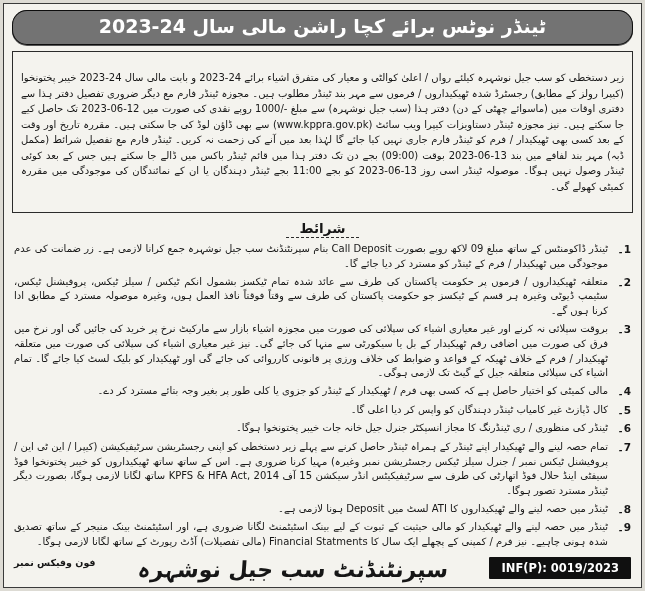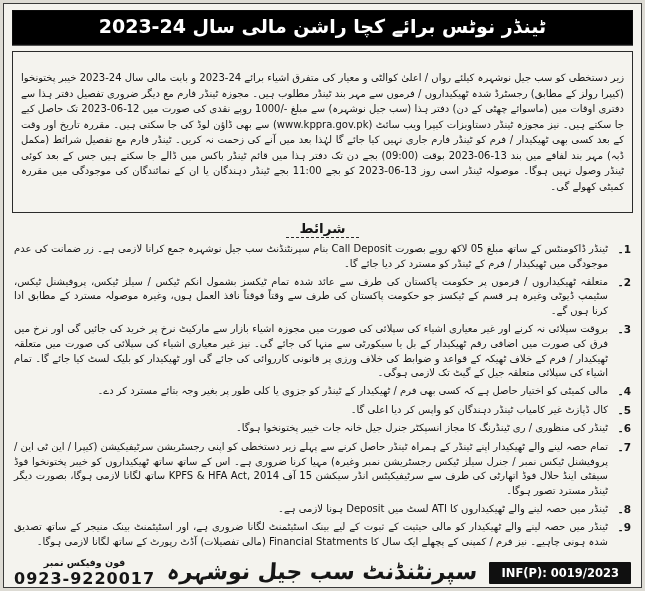--- a/index.html
+++ b/index.html
@@ -13,28 +13,28 @@
   }
   .page{
     position:absolute;inset:3px;
     background:#f4f3ee;
     border:1px solid #3a3a3a;
     box-sizing:border-box;
     padding:6px 8px 4px 8px;
     overflow:hidden;
   }
   .title-bar{
-    background:#000000;
+    background:#737373;
     color:#ffffff;
     direction:rtl;
     text-align:center;
     font-size:19px;
     font-weight:bold;
     padding:5px 4px 8px 4px;
-    border-radius:0;
+    border-radius:15px;
     box-shadow:inset 0 0 0 1px #0d0d0d, 0 1px 0 #555;
     letter-spacing:0.5px;
   }
   .intro-box{
     border:1.6px solid #2b2b2b;
     margin-top:6px;
     padding:18px 8px;
     direction:rtl;
     text-align:justify;
     font-size:10px;
@@ -69,21 +69,21 @@
     text-align:right;
     font-weight:bold;
     font-size:10.5px;
   }
   .term-text{
     flex:1;
     text-align:justify;
   }
   .footer{
     display:flex;
-    align-items:center;
+    align-items:flex-start;
     justify-content:space-between;
     margin-top:7px;
     padding:0 2px;
   }
   .phone-block{ text-align:center; }
   .phone-label{
     direction:rtl;
     font-size:9.5px;
     font-weight:bold;
     margin-bottom:1px;
@@ -125,21 +125,21 @@
     <span>زیر دستخطی کو سب جیل نوشہرہ کیلئے رواں / اعلیٰ کوالٹی و معیار کی متفرق اشیاء برائے 24-2023 و بابت مالی سال 24-2023 خیبر پختونخوا (کیپرا رولز کے مطابق) رجسٹرڈ شدہ ٹھیکیداروں / فرموں سے مہر بند ٹینڈر مطلوب ہیں۔ مجوزہ ٹینڈر فارم مع دیگر ضروری تفصیل دفتر ہذا سے دفتری اوقات میں (ماسوائے چھٹی کے دن) دفتر ہذا (سب جیل نوشہرہ) سے مبلغ -/1000 روپے نقدی کی صورت میں 12-06-2023 تک حاصل کیے جا سکتے ہیں۔ نیز مجوزہ ٹینڈر دستاویزات کیپرا ویب سائٹ (www.kppra.gov.pk) سے بھی ڈاؤن لوڈ کی جا سکتی ہیں۔ مقررہ تاریخ اور وقت کے بعد کسی بھی ٹھیکیدار / فرم کو ٹینڈر فارم جاری نہیں کیا جائے گا لہٰذا بعد میں آنے کی زحمت نہ کریں۔ ٹینڈر فارم مع تفصیل شرائط (مکمل ڈبہ) مہر بند لفافے میں بند 13-06-2023 بوقت (09:00) بجے دن تک دفتر ہذا میں قائم ٹینڈر باکس میں ڈالے جا سکتے ہیں جس کے بعد کوئی ٹینڈر وصول نہیں ہوگا۔ موصولہ ٹینڈر اسی روز 13-06-2023 کو بجے 11:00 بجے ٹینڈر دہندگان یا ان کے نمائندگان کی موجودگی میں مقررہ کمیٹی کھولے گی۔</span>
   </div>
 
   <div class="terms-heading">
     <span>شرائط</span>
   </div>
 
   <div class="terms">
     <div class="term">
       <span class="term-num">1۔</span>
-      <span class="term-text">ٹینڈر ڈاکومنٹس کے ساتھ مبلغ 05 لاکھ روپے بصورت Call Deposit بنام سپرنٹنڈنٹ سب جیل نوشہرہ جمع کرانا لازمی ہے۔ زر ضمانت کی عدم موجودگی میں ٹھیکیدار / فرم کے ٹینڈر کو مسترد کر دیا جائے گا۔</span>
+      <span class="term-text">ٹینڈر ڈاکومنٹس کے ساتھ مبلغ 09 لاکھ روپے بصورت Call Deposit بنام سپرنٹنڈنٹ سب جیل نوشہرہ جمع کرانا لازمی ہے۔ زر ضمانت کی عدم موجودگی میں ٹھیکیدار / فرم کے ٹینڈر کو مسترد کر دیا جائے گا۔</span>
     </div>
     <div class="term">
       <span class="term-num">2۔</span>
       <span class="term-text">متعلقہ ٹھیکیداروں / فرموں پر حکومت پاکستان کی طرف سے عائد شدہ تمام ٹیکسز بشمول انکم ٹیکس / سیلز ٹیکس، پروفیشنل ٹیکس، سٹیمپ ڈیوٹی وغیرہ ہر قسم کے ٹیکسز جو حکومت پاکستان کی طرف سے وقتاً فوقتاً نافذ العمل ہوں، وغیرہ موصولہ مسترد کے مطابق ادا کرنا ہوں گے۔</span>
     </div>
     <div class="term">
       <span class="term-num">3۔</span>
       <span class="term-text">بروقت سپلائی نہ کرنے اور غیر معیاری اشیاء کی سپلائی کی صورت میں مجوزہ اشیاء بازار سے مارکیٹ نرخ پر خرید کی جائیں گی اور نرخ میں فرق کی صورت میں اضافی رقم ٹھیکیدار کے بل یا سیکورٹی سے منہا کی جائے گی۔ نیز غیر معیاری اشیاء کی سپلائی کی صورت میں متعلقہ ٹھیکیدار / فرم کے خلاف ٹھیکہ کے قواعد و ضوابط کی خلاف ورزی پر قانونی کارروائی کی جائے گی اور ٹھیکیدار کو بلیک لسٹ کیا جائے گا۔ تمام اشیاء کی سپلائی متعلقہ جیل کے گیٹ تک لازمی ہوگی۔</span>
     </div>
     <div class="term">
@@ -164,19 +164,18 @@
     </div>
     <div class="term">
       <span class="term-num">9۔</span>
       <span class="term-text">ٹینڈر میں حصہ لینے والے ٹھیکیدار کو مالی حیثیت کے ثبوت کے لیے بینک اسٹیٹمنٹ لگانا ضروری ہے، اور اسٹیٹمنٹ بینک منیجر کے ساتھ تصدیق شدہ ہونی چاہیے۔ نیز فرم / کمپنی کے پچھلے ایک سال کا Financial Statments (مالی تفصیلات) آڈٹ رپورٹ کے ساتھ لگانا لازمی ہوگا۔</span>
     </div>
   </div>
 
   <div class="footer">
     <div class="phone-block">
       <div class="phone-label">فون وفیکس نمبر</div>
-      <div class="phone-number">0923-9220017</div>
     </div>
     <div class="signature">سپرنٹنڈنٹ سب جیل نوشہرہ</div>
     <div class="inf-box">INF(P): 0019/2023</div>
   </div>
 
 </div>
 
 </body></html>

